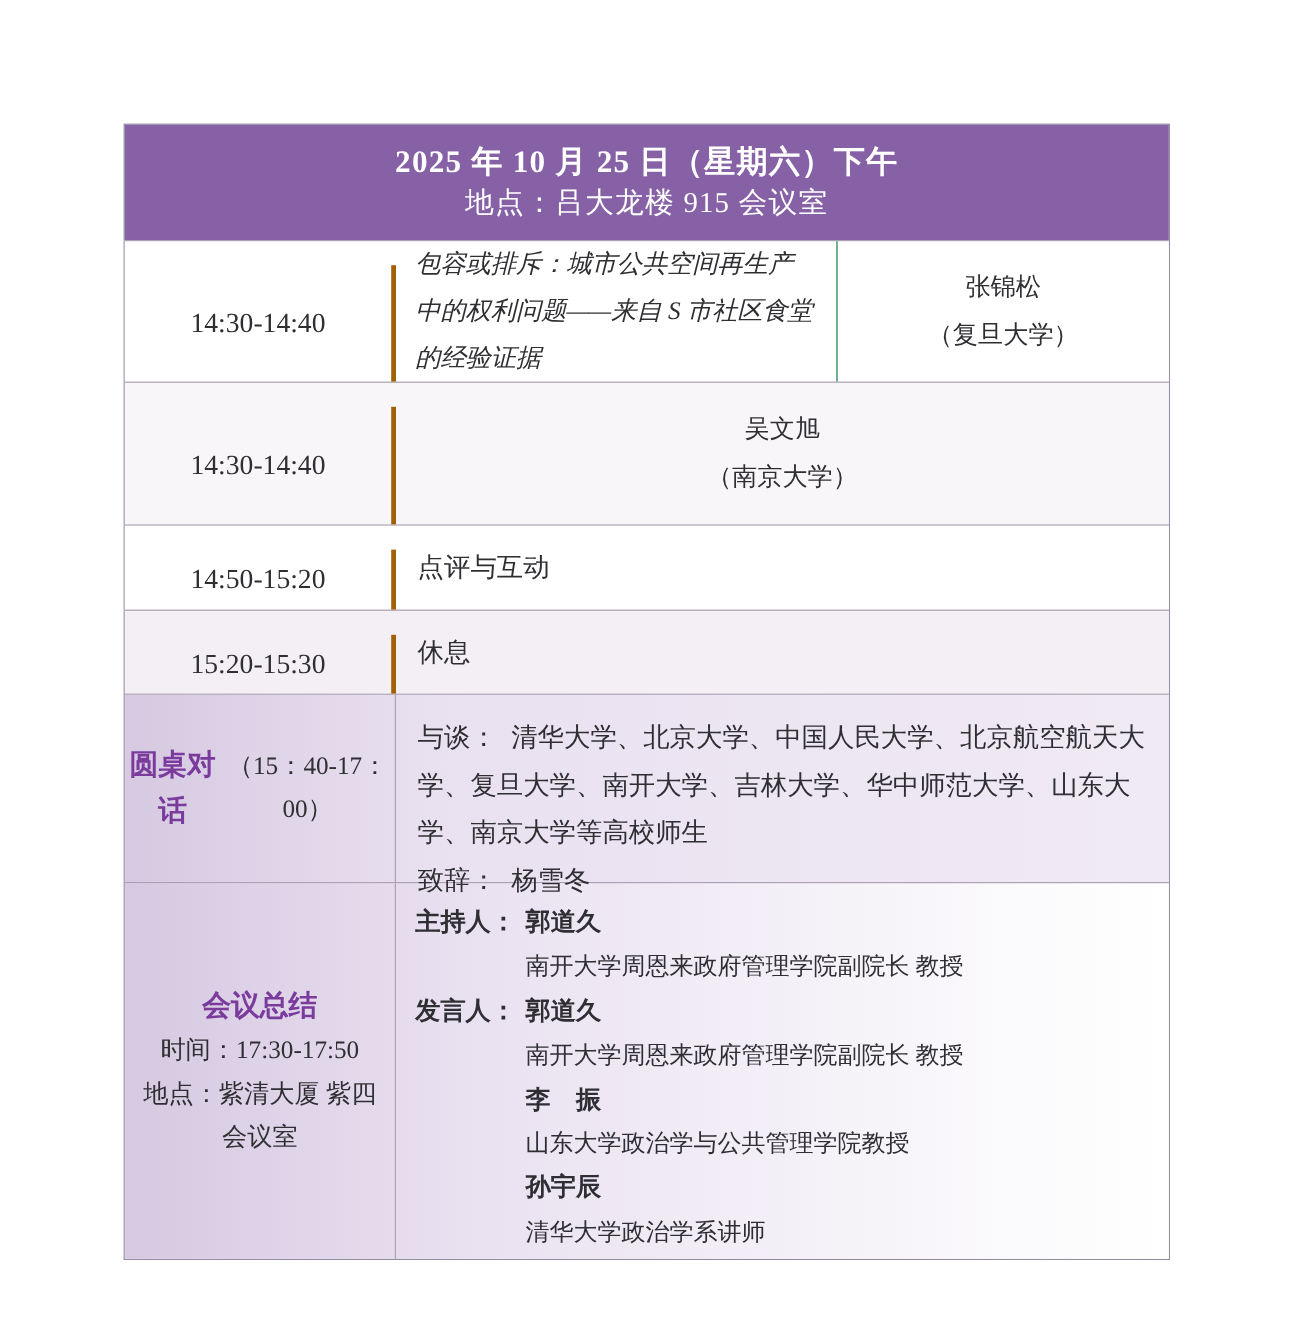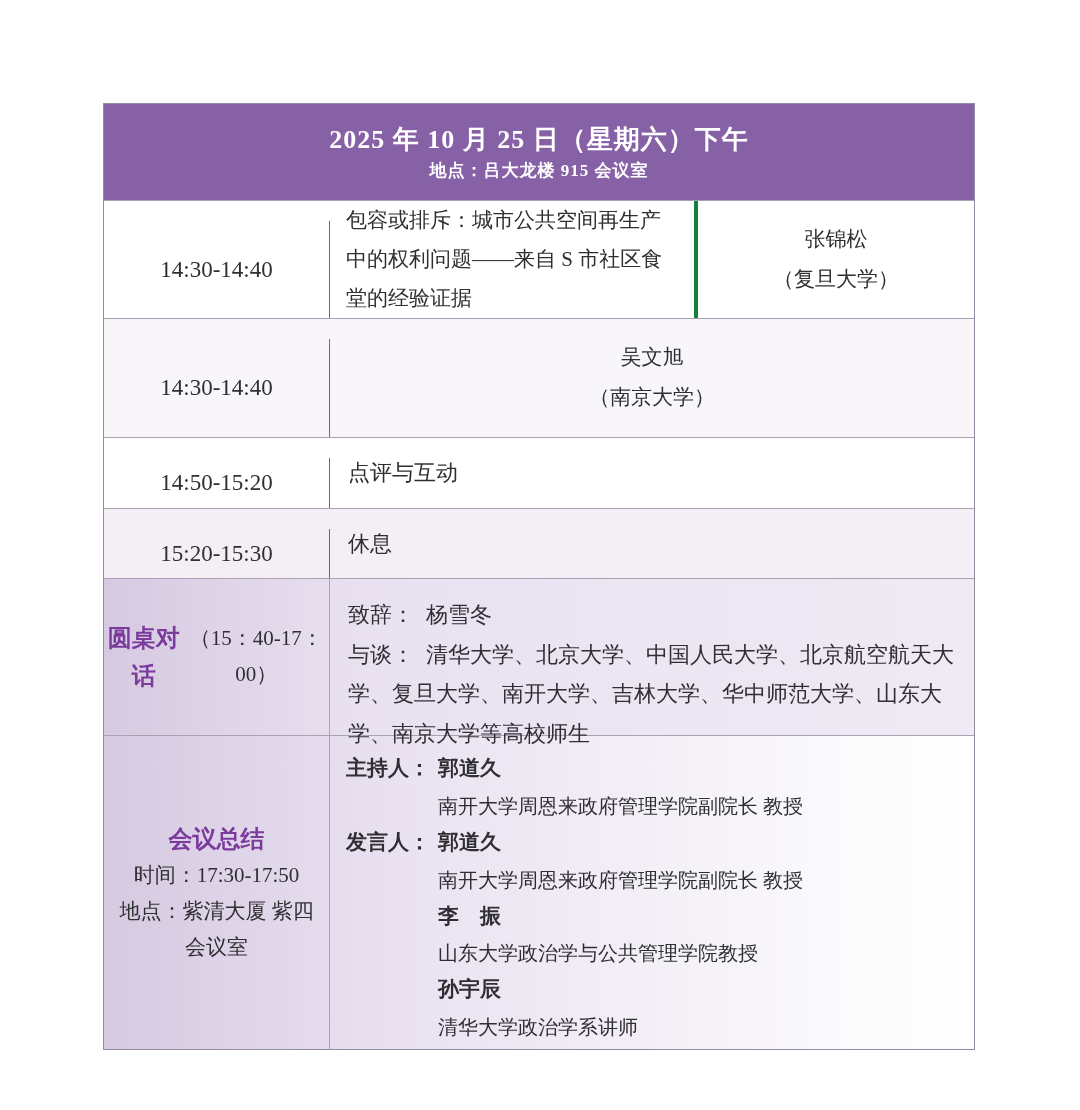--- a/index.html
+++ b/index.html
@@ -18,30 +18,30 @@
   }
   .row{display:flex;box-sizing:border-box;border-top:1px solid #aaa1b4;}
   .row:first-child{border-top:none;}
   
   .row-header{
     height:96px;background:#8661a6;color:#ffffff;
     flex-direction:column;align-items:center;justify-content:center;
     text-align:center;
   }
   .hline1{font-size:26px;font-weight:bold;letter-spacing:1px;line-height:1.45;}
-  .hline2{font-size:17px;font-weight:bold;letter-spacing:1px;line-height:1.45;}
+  .hline2{font-size:24px;font-weight:normal;letter-spacing:1px;line-height:1.45;}
   
   .c-time{
     width:226px;flex:none;display:flex;align-items:center;justify-content:center;
-    border-right:1px solid #a16207;font-size:23px;box-sizing:border-box;margin-top:20px;
+    border-right:4px solid #a16207;font-size:23px;box-sizing:border-box;margin-top:20px;
   }
   .c-title{
-    width:368px;flex:none;border-right:4px solid #15803d;
+    width:368px;flex:none;border-right:1px solid #15803d;
     padding:12px 16px;font-size:21px;line-height:1.85;box-sizing:border-box;
-    display:flex;align-items:center;
+    display:flex;align-items:center;font-style:italic;
   }
   .c-speaker{
     flex:1;display:flex;flex-direction:column;align-items:center;justify-content:center;
     font-size:21px;line-height:1.9;
   }
   .c-span{
     flex:1;display:flex;align-items:center;padding:0 0 0 18px;font-size:22px;
   }
   .r-paper1{height:118px;background:#ffffff;}
   .r-paper2{height:119px;background:#f8f6f9;}
@@ -114,24 +114,24 @@
     <div class="c-span">休息</div>
   </div>
 
   <div class="row r-round">
     <div class="c-left">
       <div class="block-title">圆桌对话</div>
       <div class="block-sub">（15：40-17：00）</div>
     </div>
     <div class="c-round-right">
       <div>
-        <span class="r-label">致辞：</span><span>杨雪冬</span>
+        <span class="r-label">与谈：</span><span>清华大学、北京大学、中国人民大学、北京航空航天大学、复旦大学、南开大学、吉林大学、华中师范大学、山东大学、南京大学等高校师生</span>
       </div>
       <div>
-        <span class="r-label">与谈：</span><span>清华大学、北京大学、中国人民大学、北京航空航天大学、复旦大学、南开大学、吉林大学、华中师范大学、山东大学、南京大学等高校师生</span>
+        <span class="r-label">致辞：</span><span>杨雪冬</span>
       </div>
     </div>
   </div>
 
   <div class="row r-summary">
     <div class="c-left">
       <div class="summary-left-block loc-wrap">
         <div class="block-title">会议总结</div>
         <div class="block-sub">时间：17:30-17:50</div>
         <div class="block-sub">地点：紫清大厦 紫四会议室</div>

